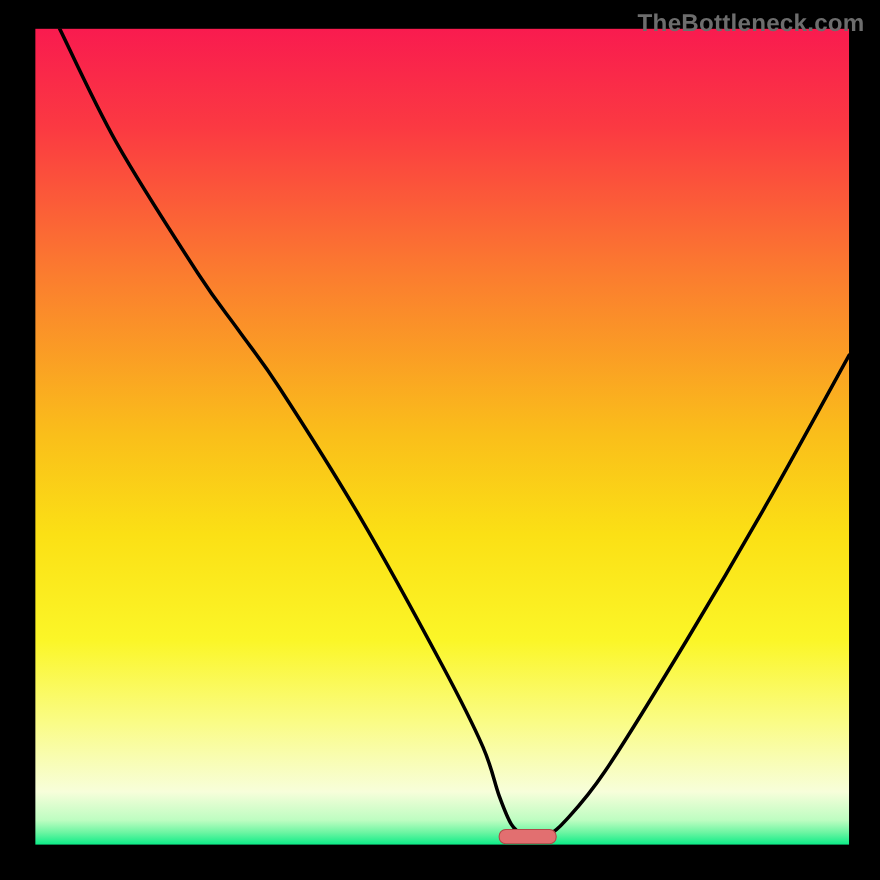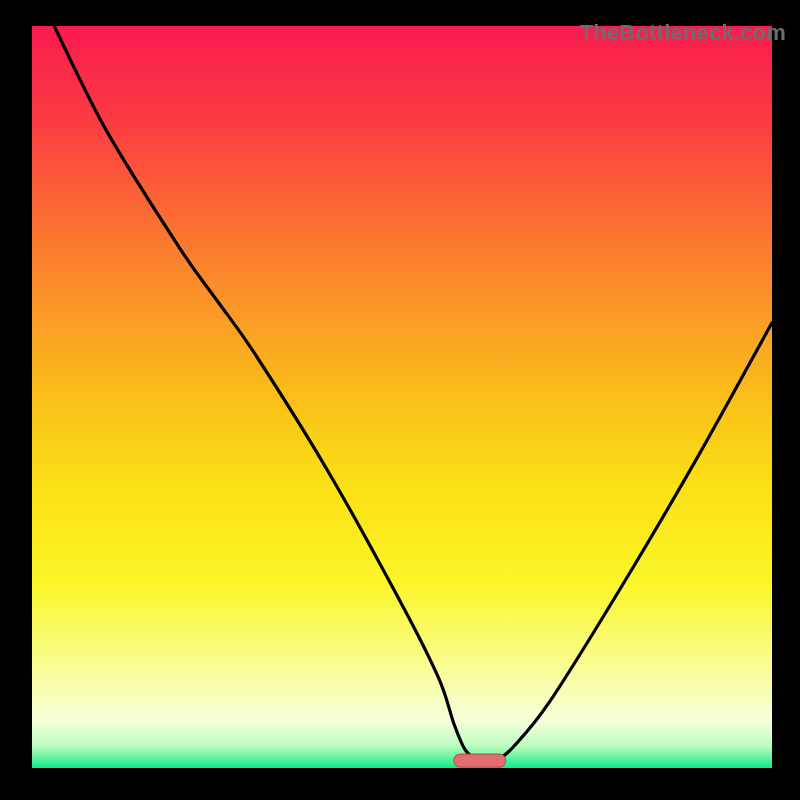--- a/index.html
+++ b/index.html
@@ -10,21 +10,21 @@
     background: #000000;
     overflow: hidden;
   }
   .frame {
     position: relative;
     width: 800px;
     height: 800px;
   }
   .watermark {
     position: absolute;
-    top: 20px;
+    top: 8px;
     right: 14px;
     font-family: Arial, Helvetica, sans-serif;
     font-size: 22px;
     font-weight: bold;
     color: #6d6d6d;
     letter-spacing: 0.2px;
     z-index: 10;
   }
   
   .plot {

